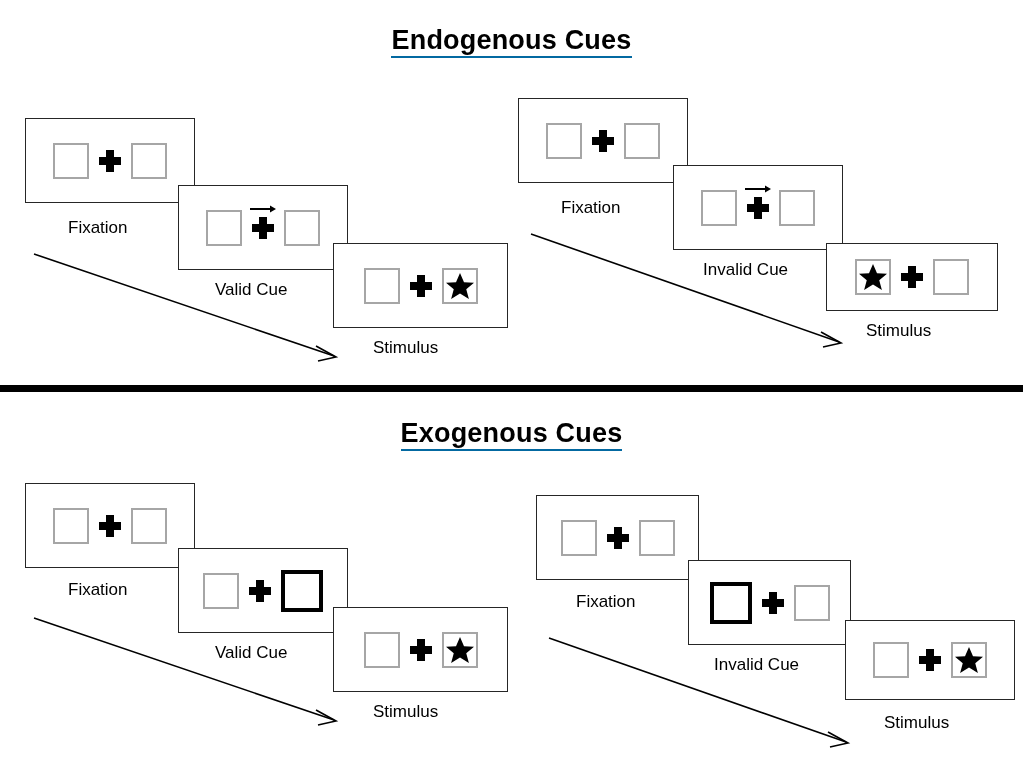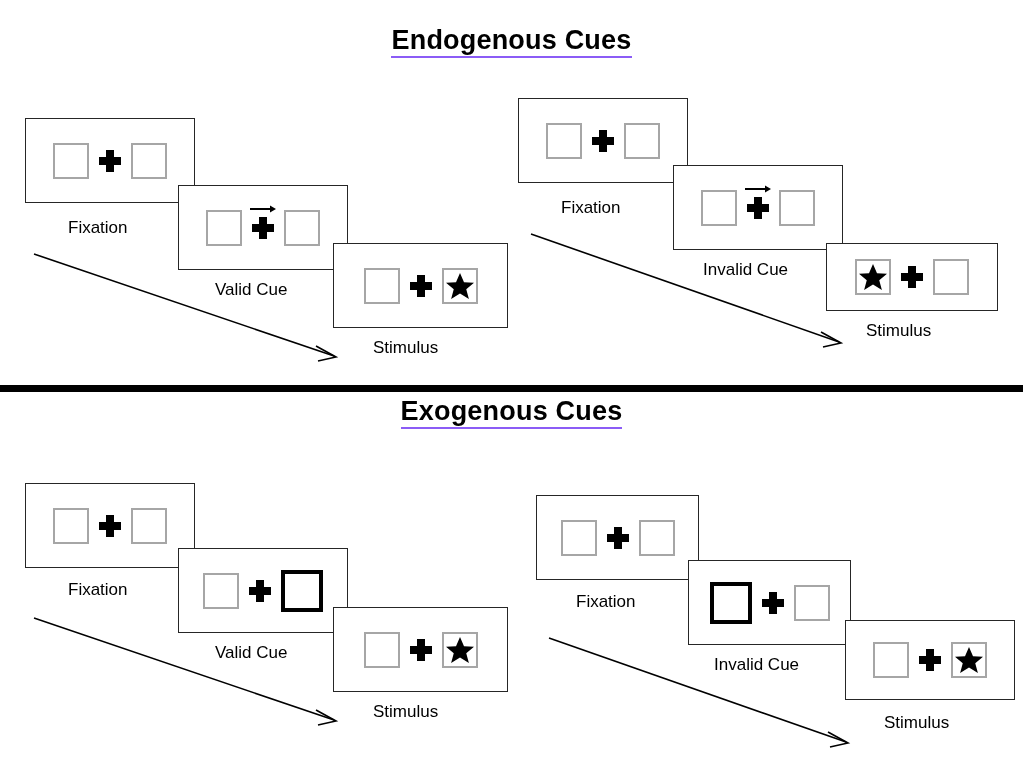--- a/index.html
+++ b/index.html
@@ -19,21 +19,21 @@
   .section-title {
     position: absolute;
     width: 100%;
     text-align: center;
     font-weight: bold;
     font-size: 27px;
     letter-spacing: 0.2px;
     color: #000;
   }
   .section-title span {
-    border-bottom: 2px solid #8b5cf6;
+    border-bottom: 2px solid #0369a1;
     padding-bottom: 1px;
   }
 
   .divider {
     position: absolute;
     left: 0;
     width: 1023px;
     height: 7px;
     background: #000;
   }
@@ -233,21 +233,21 @@
 </div>
 <div class="caption" style="left:866px; top:321px;">Stimulus</div>
 
 <svg class="time-arrow" style="left:525px; top:228px;" width="330" height="130" viewBox="0 0 330 130">
   <line x1="6" y1="6" x2="314" y2="114" stroke="#000" stroke-width="1.6"></line>
   <polyline points="296,104 316,115 298,119" fill="none" stroke="#000" stroke-width="1.6"></polyline>
 </svg>
 
 <div class="divider" style="top:385px;"></div>
 
-<div class="section-title" style="top:396px;">
+<div class="section-title" style="top:418px;">
   <span>Exogenous Cues</span>
 </div>
 
 <div class="panel" style="left:25px; top:483px; width:170px; height:85px;">
   <div class="panel-inner">
     <div class="sq"></div>
     <div class="crosswrap">
       <div class="cross"></div>
     </div>
     <div class="sq"></div>

